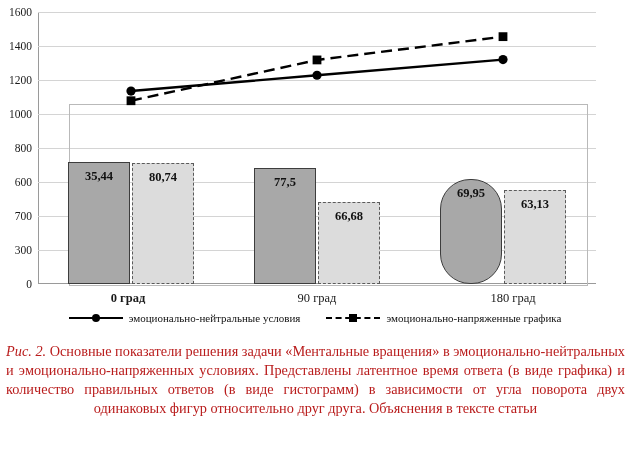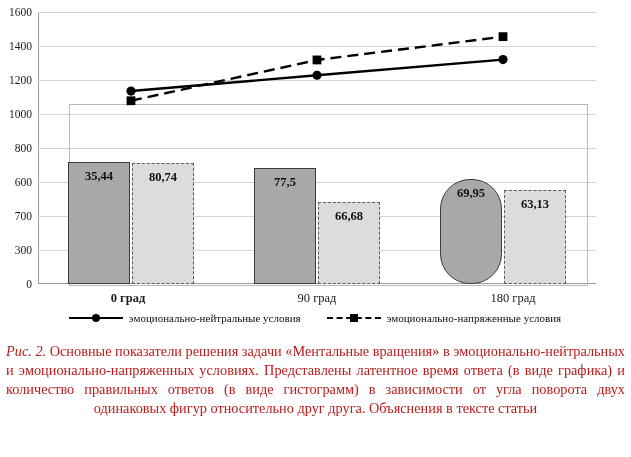--- a/index.html
+++ b/index.html
@@ -263,21 +263,21 @@
         <span class="ln"></span>
           <span class="mk circle"></span>
       </span>
       <span class="legend-label">эмоционально-нейтральные условия</span>
     </div>
     <div class="legend-item">
       <span class="legend-sample">
         <span class="ln dash"></span>
           <span class="mk"></span>
       </span>
-      <span class="legend-label">эмоционально-напряженные условия</span>
+      <span class="legend-label">эмоционально-напряженные графика</span>
     </div>
   </div>
 
   <div id="caption">
     <span class="fignum">Рис. 2.</span><span> Основные показатели решения задачи «Ментальные вращения» в эмоционально-нейтральных и эмоционально-напряженных условиях. Представлены латентное время ответа (в виде графика) и количество правильных ответов (в виде гистограмм) в зависимости от угла поворота двух одинаковых фигур относительно друг друга. Объяснения в тексте статьи</span>
   </div>
 
 </div>
 
 </body></html>

